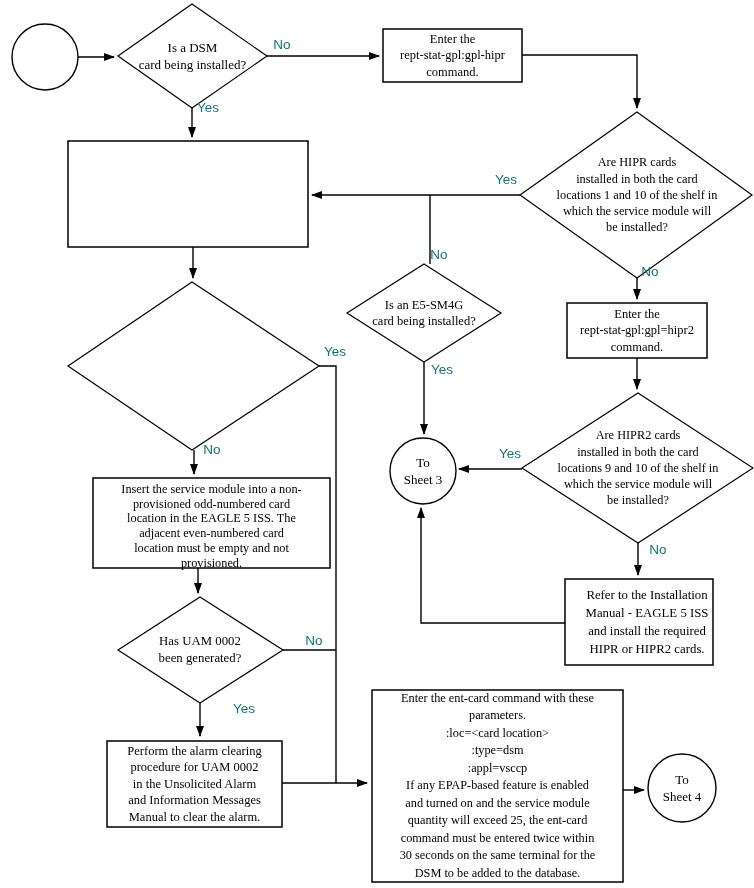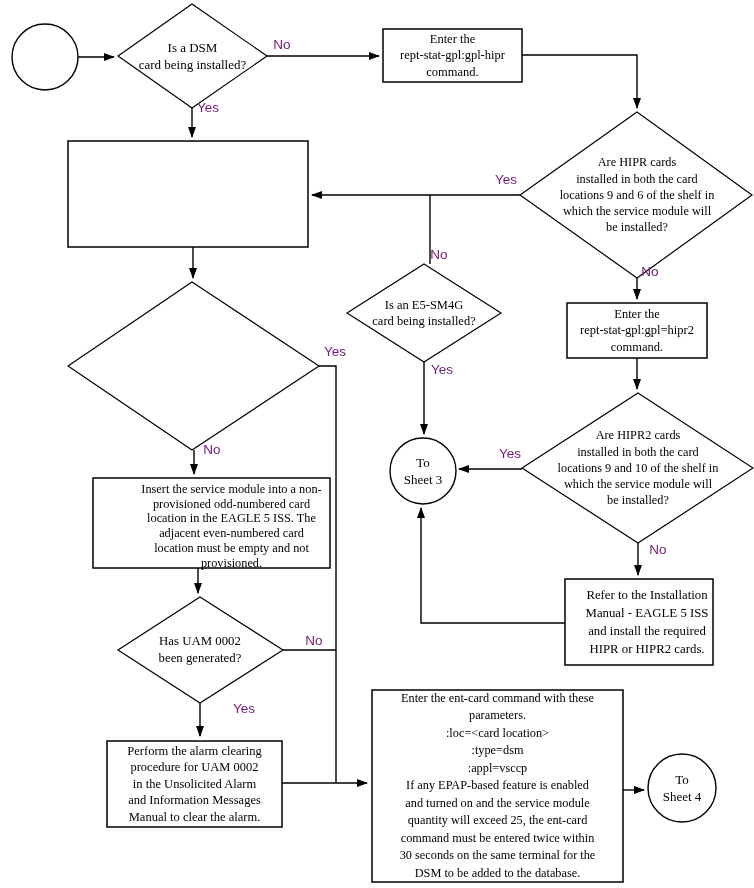--- a/index.html
+++ b/index.html
@@ -18,24 +18,24 @@
     text-align:center;
     white-space:pre-line;
     font-size:12.5px;line-height:1.32;
     color:#000;
   }
   .edge-label{
     position:absolute;
     width:36px;height:18px;
     display:flex;align-items:center;justify-content:center;
     font-family:"Liberation Sans", sans-serif;
-    font-size:13.5px;color:#701a75;
+    font-size:13.5px;color:#0f766e;
     white-space:nowrap;
   }
-  .lh-tight{line-height:1.2;padding-left:20px;}
+  .lh-tight{line-height:1.2;}
   .lh-loose{line-height:1.42;}
 </style>
 </head>
 <body>
 
 <div class="stage">
 
   <svg class="wires" viewBox="0 0 754 888">
     <defs>
       <marker id="arrow" markerWidth="11" markerHeight="8" refX="10" refY="4" orient="auto" markerUnits="userSpaceOnUse">
@@ -84,21 +84,21 @@
     <path d="M623,790 H644" fill="none" stroke="#000" stroke-width="1.4" marker-end="url(#arrow)"></path>
   </svg>
 
   <div class="node-label" style="left:120px;top:26px;width:145px;height:60px;font-size:13px;">Is a DSM
 card being installed?</div>
   <div class="node-label" style="left:383px;top:29px;width:139px;height:53px;font-size:12.5px;">Enter the
 rept-stat-gpl:gpl-hipr
 command.</div>
   <div class="node-label" style="left:527px;top:150px;width:220px;height:90px;font-size:12.3px;">Are HIPR cards
 installed in both the card
-locations 9 and 6 of the shelf in
+locations 1 and 10 of the shelf in
 which the service module will
 be installed?</div>
   <div class="node-label" style="left:349px;top:288px;width:150px;height:50px;font-size:12.5px;">Is an E5-SM4G
 card being installed?</div>
   <div class="node-label" style="left:567px;top:303px;width:140px;height:55px;font-size:12.5px;">Enter the
 rept-stat-gpl:gpl=hipr2
 command.</div>
   <div class="node-label" style="left:528px;top:423px;width:220px;height:90px;font-size:12.3px;">Are HIPR2 cards
 installed in both the card
 locations 9 and 10 of the shelf in

